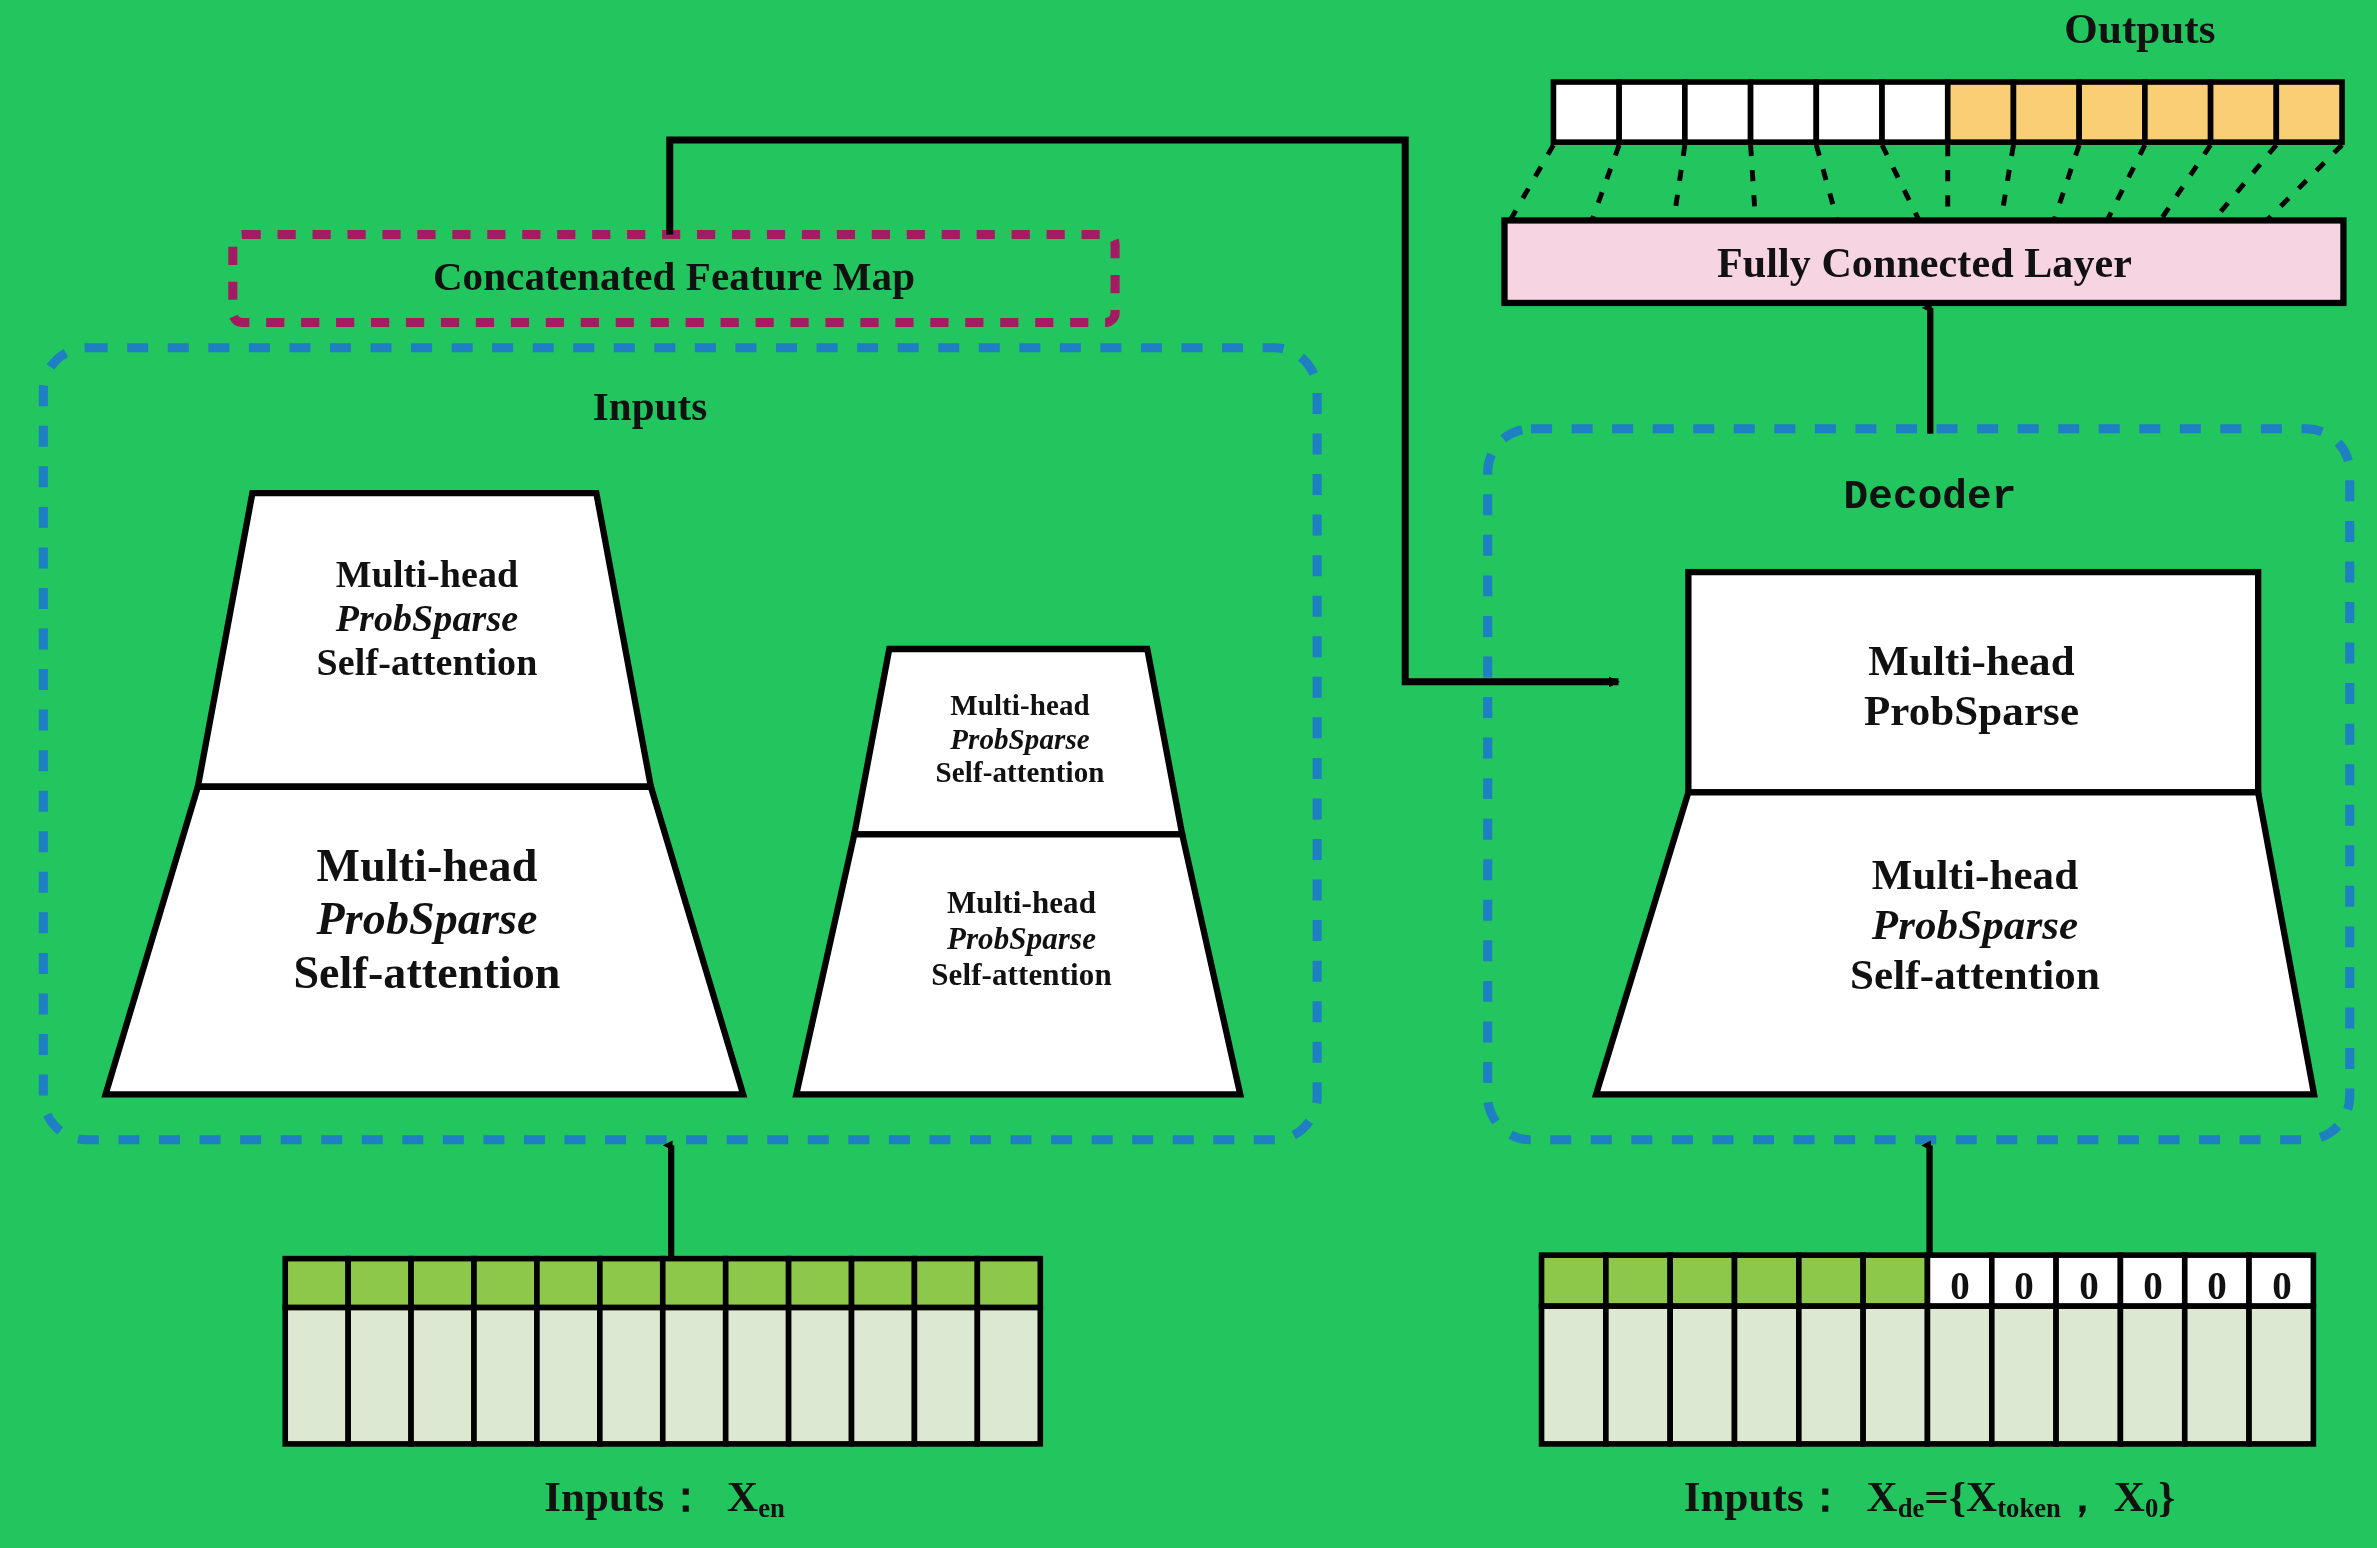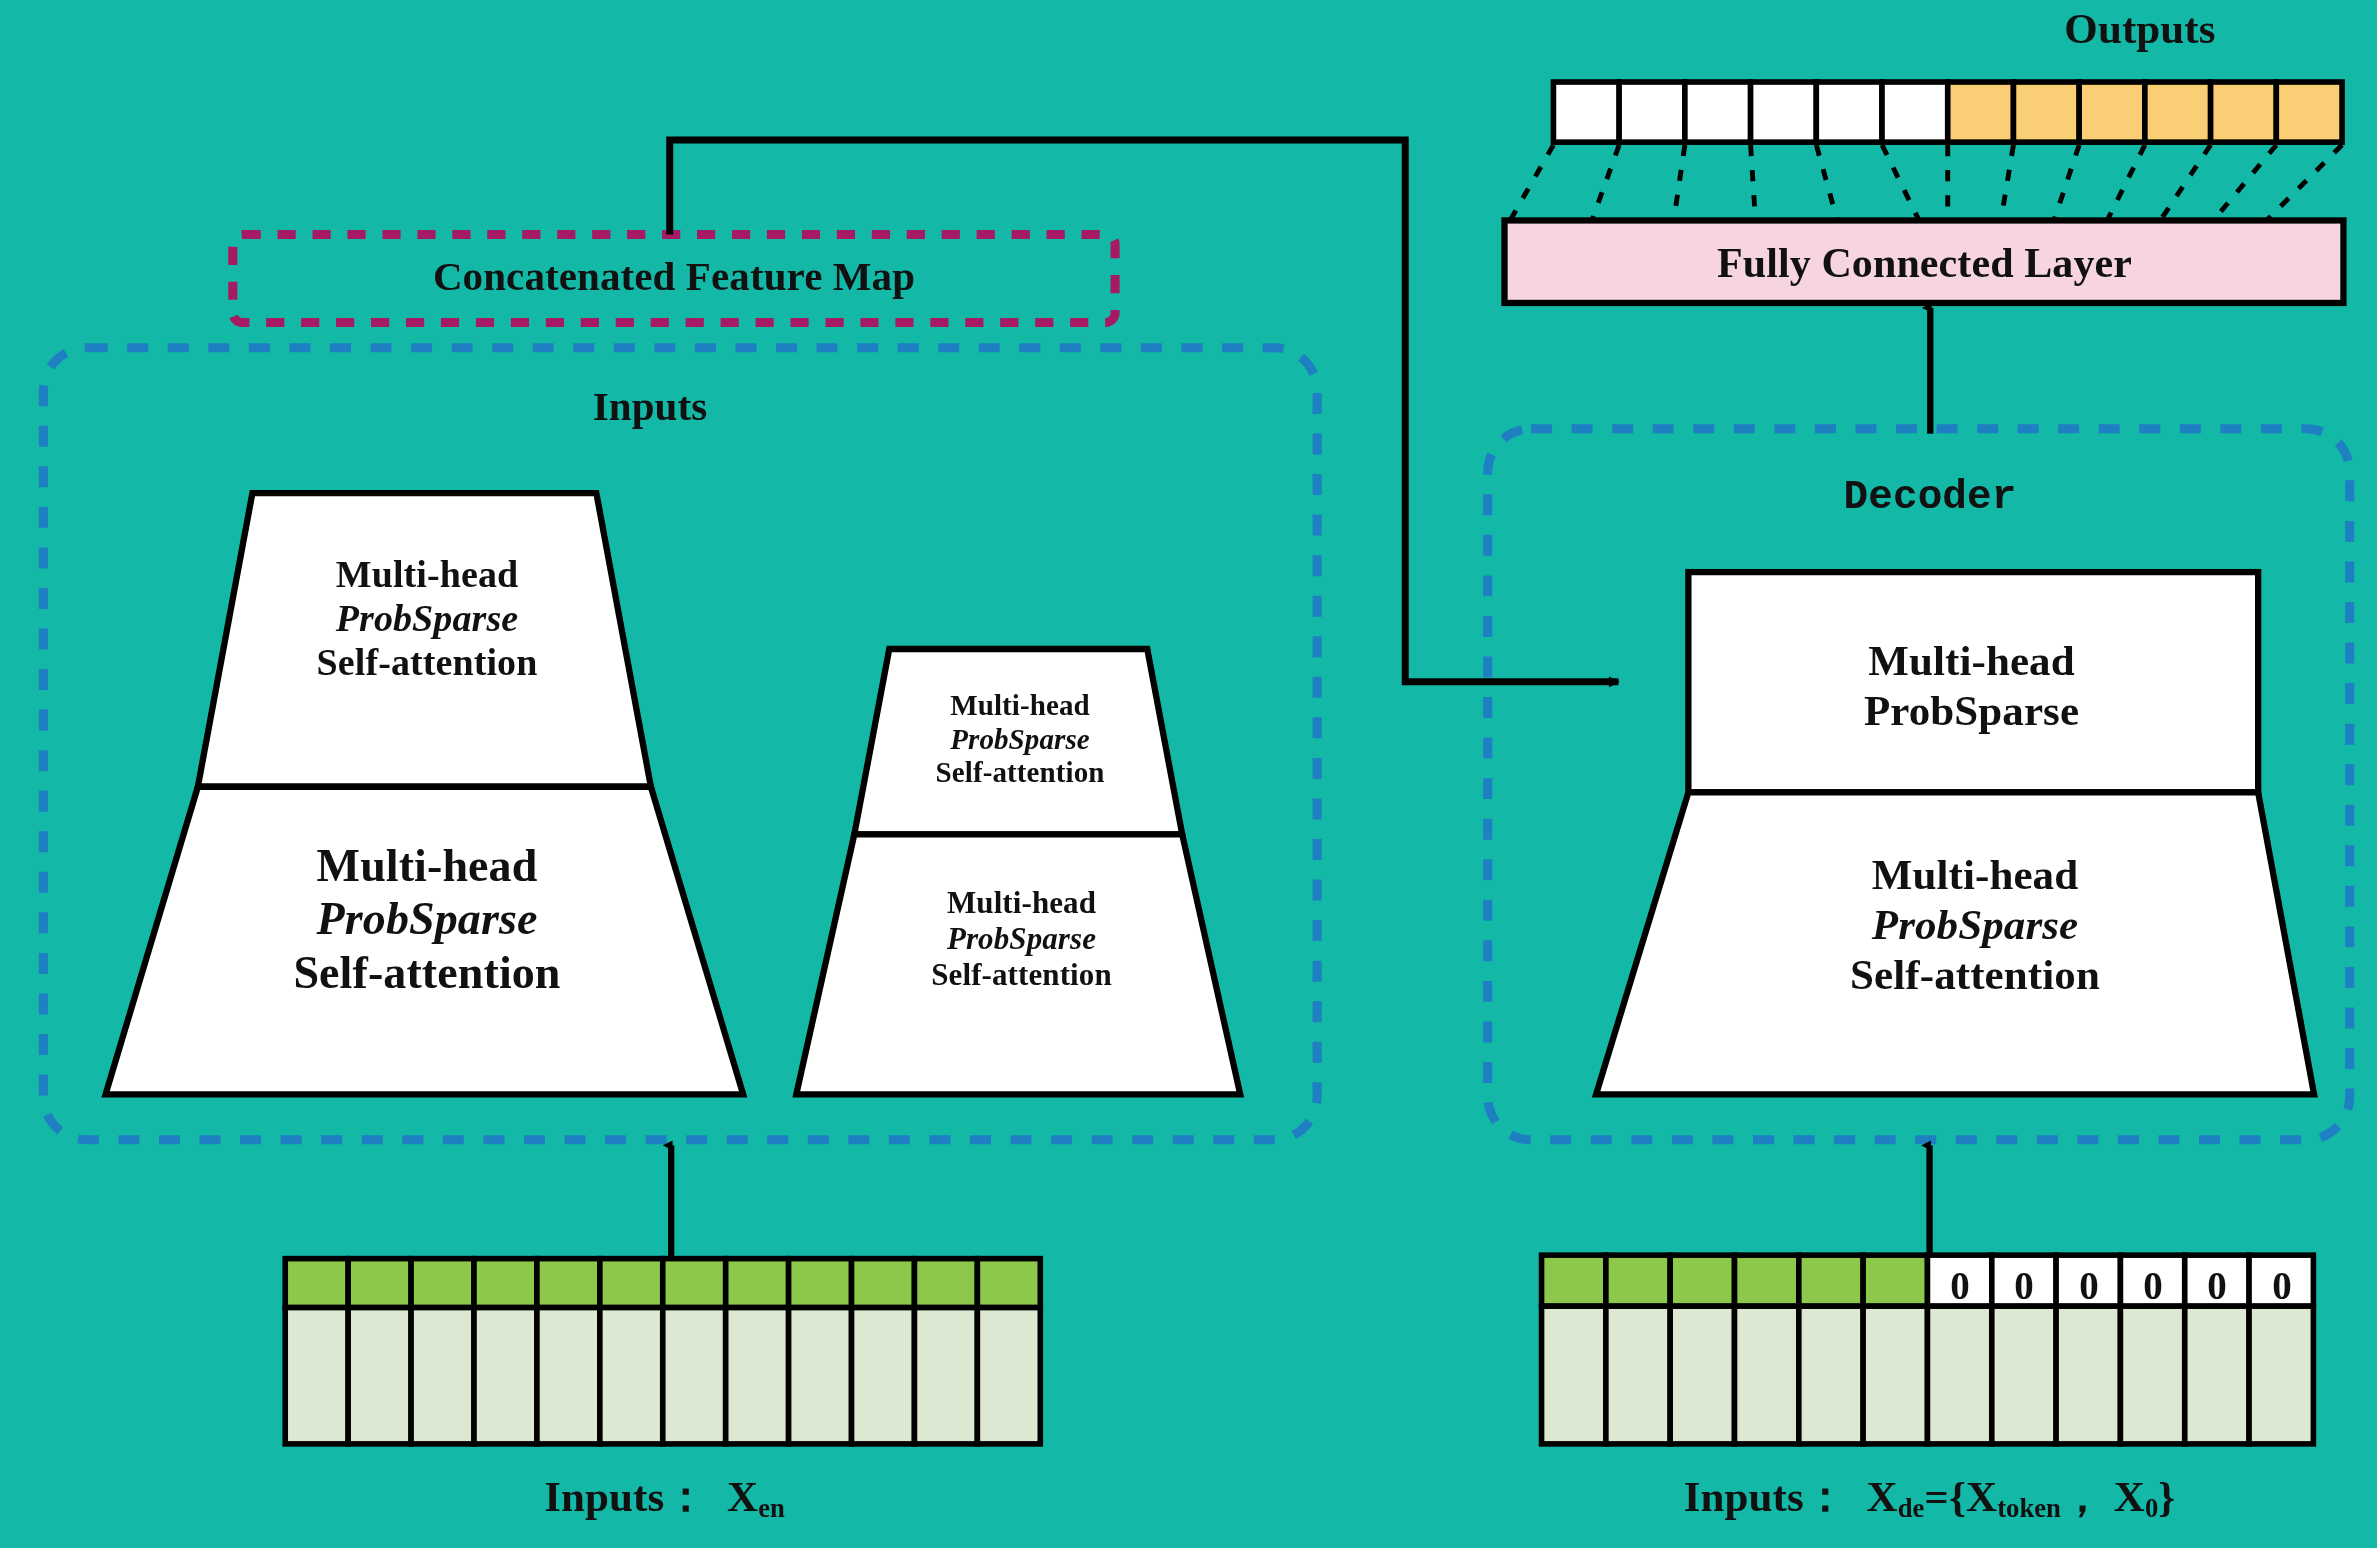--- a/index.html
+++ b/index.html
@@ -8,21 +8,21 @@
     padding: 0;
     background: #ffffff;
   }
   body {
     font-family: "Liberation Serif", serif;
   }
   #canvas {
     position: relative;
     width: 2377px;
     height: 1549px;
-    background: #14b8a6;
+    background: #22c55e;
     overflow: hidden;
   }
   svg.layer {
     position: absolute;
     top: 0;
     left: 0;
     width: 2377px;
     height: 1549px;
   }
   .lbl {

